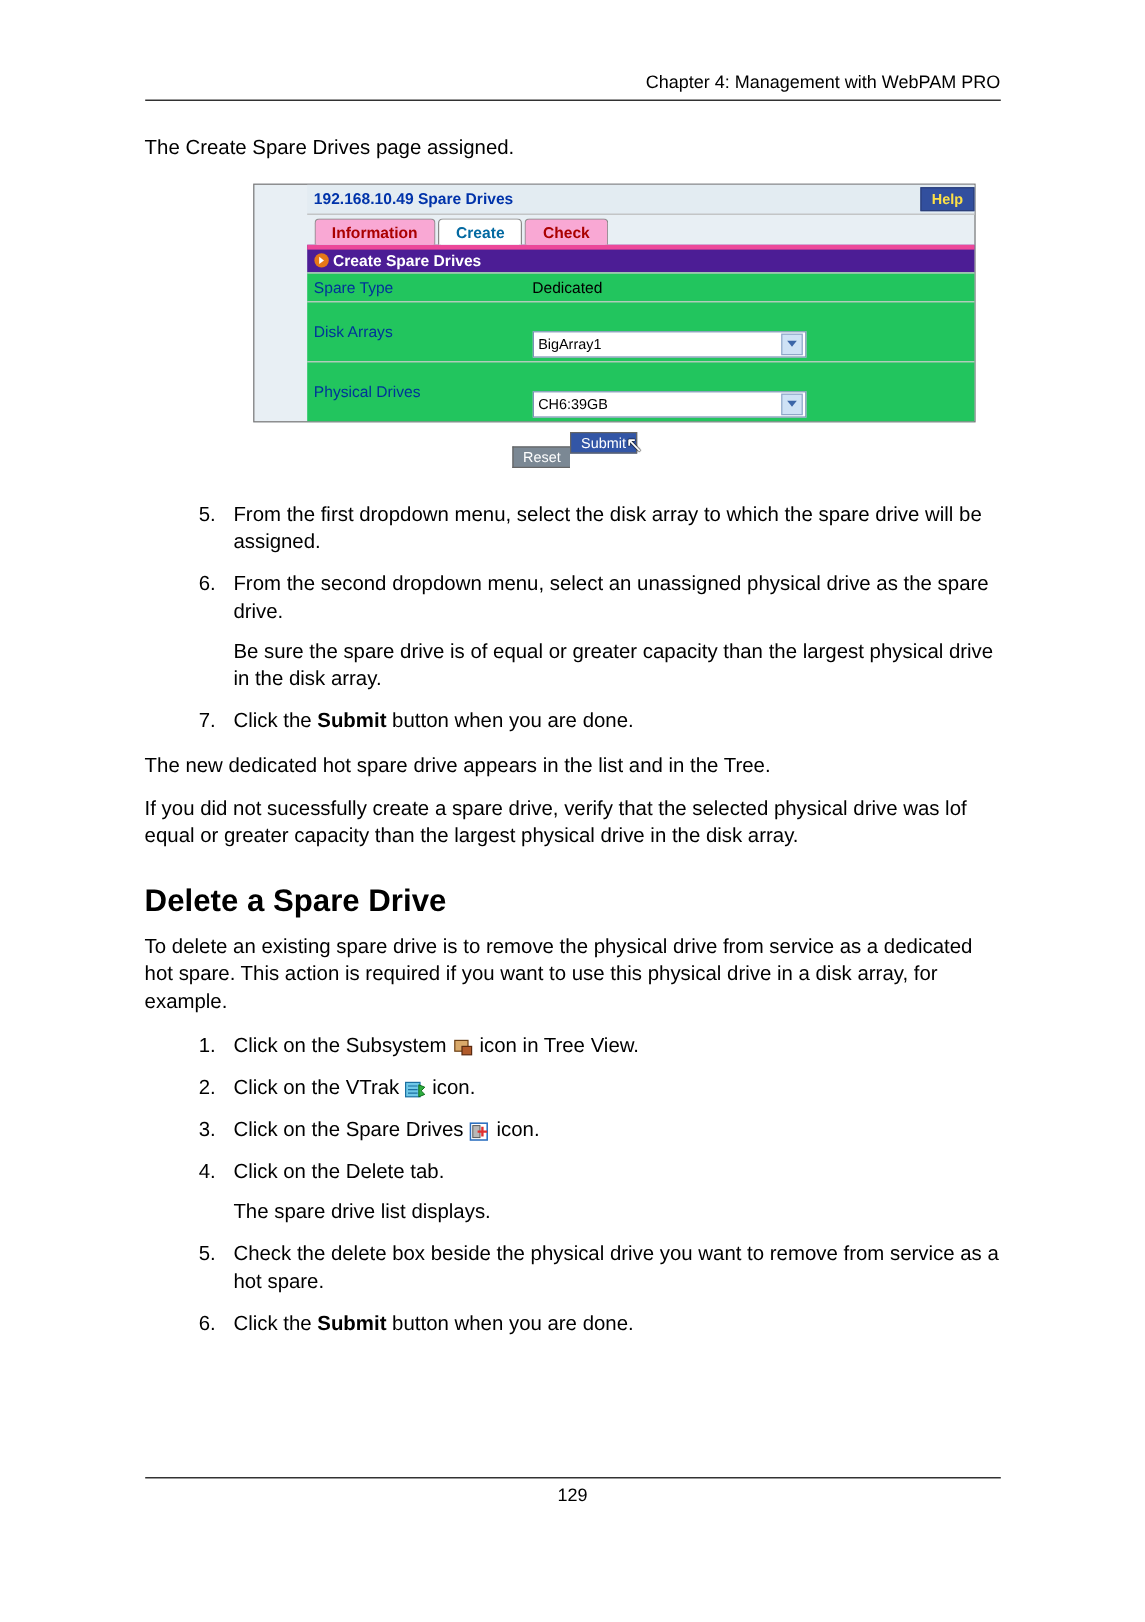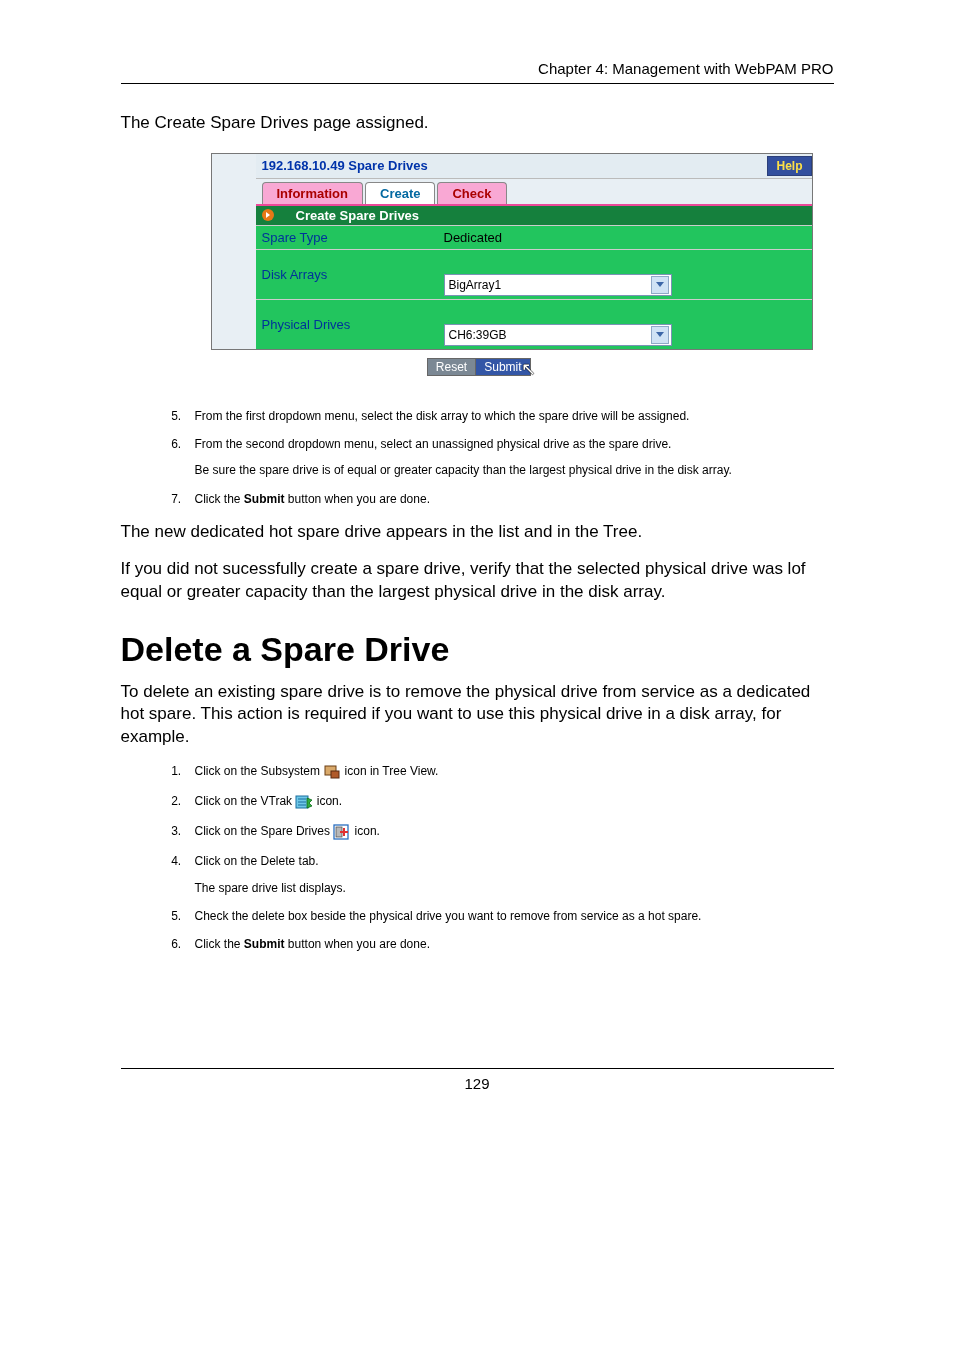--- a/index.html
+++ b/index.html
@@ -81,29 +81,29 @@
     background: #fff;
     color: #0369a1;
     font-weight: bold;
   }
   .tab.red {
     color: #aa0000;
     font-weight: bold;
     background: #f9a8d4;
   }
   .section-label-row {
-    background: #15803d;
+    background: #4c1d95;
     color: #fff;
     font-weight: bold;
     font-size: 13px;
     padding: 2px 6px;
     display: flex;
     align-items: center;
-    gap: 22px;
-    border-top: 2px solid #ec4899;
+    gap: 4px;
+    border-top: 4px solid #ec4899;
   }
   .bullet-icon {
     width: 12px;
     height: 12px;
     background: #e67817;
     border-radius: 50%;
     display: inline-flex;
     align-items: center;
     justify-content: center;
   }
@@ -166,46 +166,46 @@
     padding: 8px 0 4px 0;
   }
   .form-btn {
     border: 1px solid #666;
     font-size: 12px;
     padding: 1px 8px;
     margin: 0;
     display: inline-block;
     vertical-align: top;
   }
-  .btn-reset { background: #7b8894; color: #fff; border-right: none; }
+  .btn-reset { background: #7b8894; color: #fff; border-right: none; margin-top: 12px; }
   .btn-submit { background: #3356a6; color: #fff; }
   .cursor-glyph {
     font-size: 18px;
     position: relative;
     top: 0px;
     left: -14px;
     display: inline-block;
     color: #fff;
     text-shadow: 0 0 1px #000, 0 0 1px #000, 0 0 1px #000;
   }
   ol.steps {
     margin: 0 0 14px 0;
     padding-left: 64px;
-    font-size: 12px;
+    font-size: 17px;
     line-height: 1.35;
   }
   ol.steps > li {
     padding-left: 10px;
     margin-bottom: 12px;
   }
   .sub-p {
     margin: 10px 0 0 0;
   }
   h2.section-h {
-    font-size: 34px;
+    font-size: 26px;
     font-weight: bold;
     margin: 26px 0 12px 0;
   }
   .inline-icon {
     display: inline-block;
     vertical-align: middle;
     width: 18px;
     height: 18px;
   }
   .footer-area {

